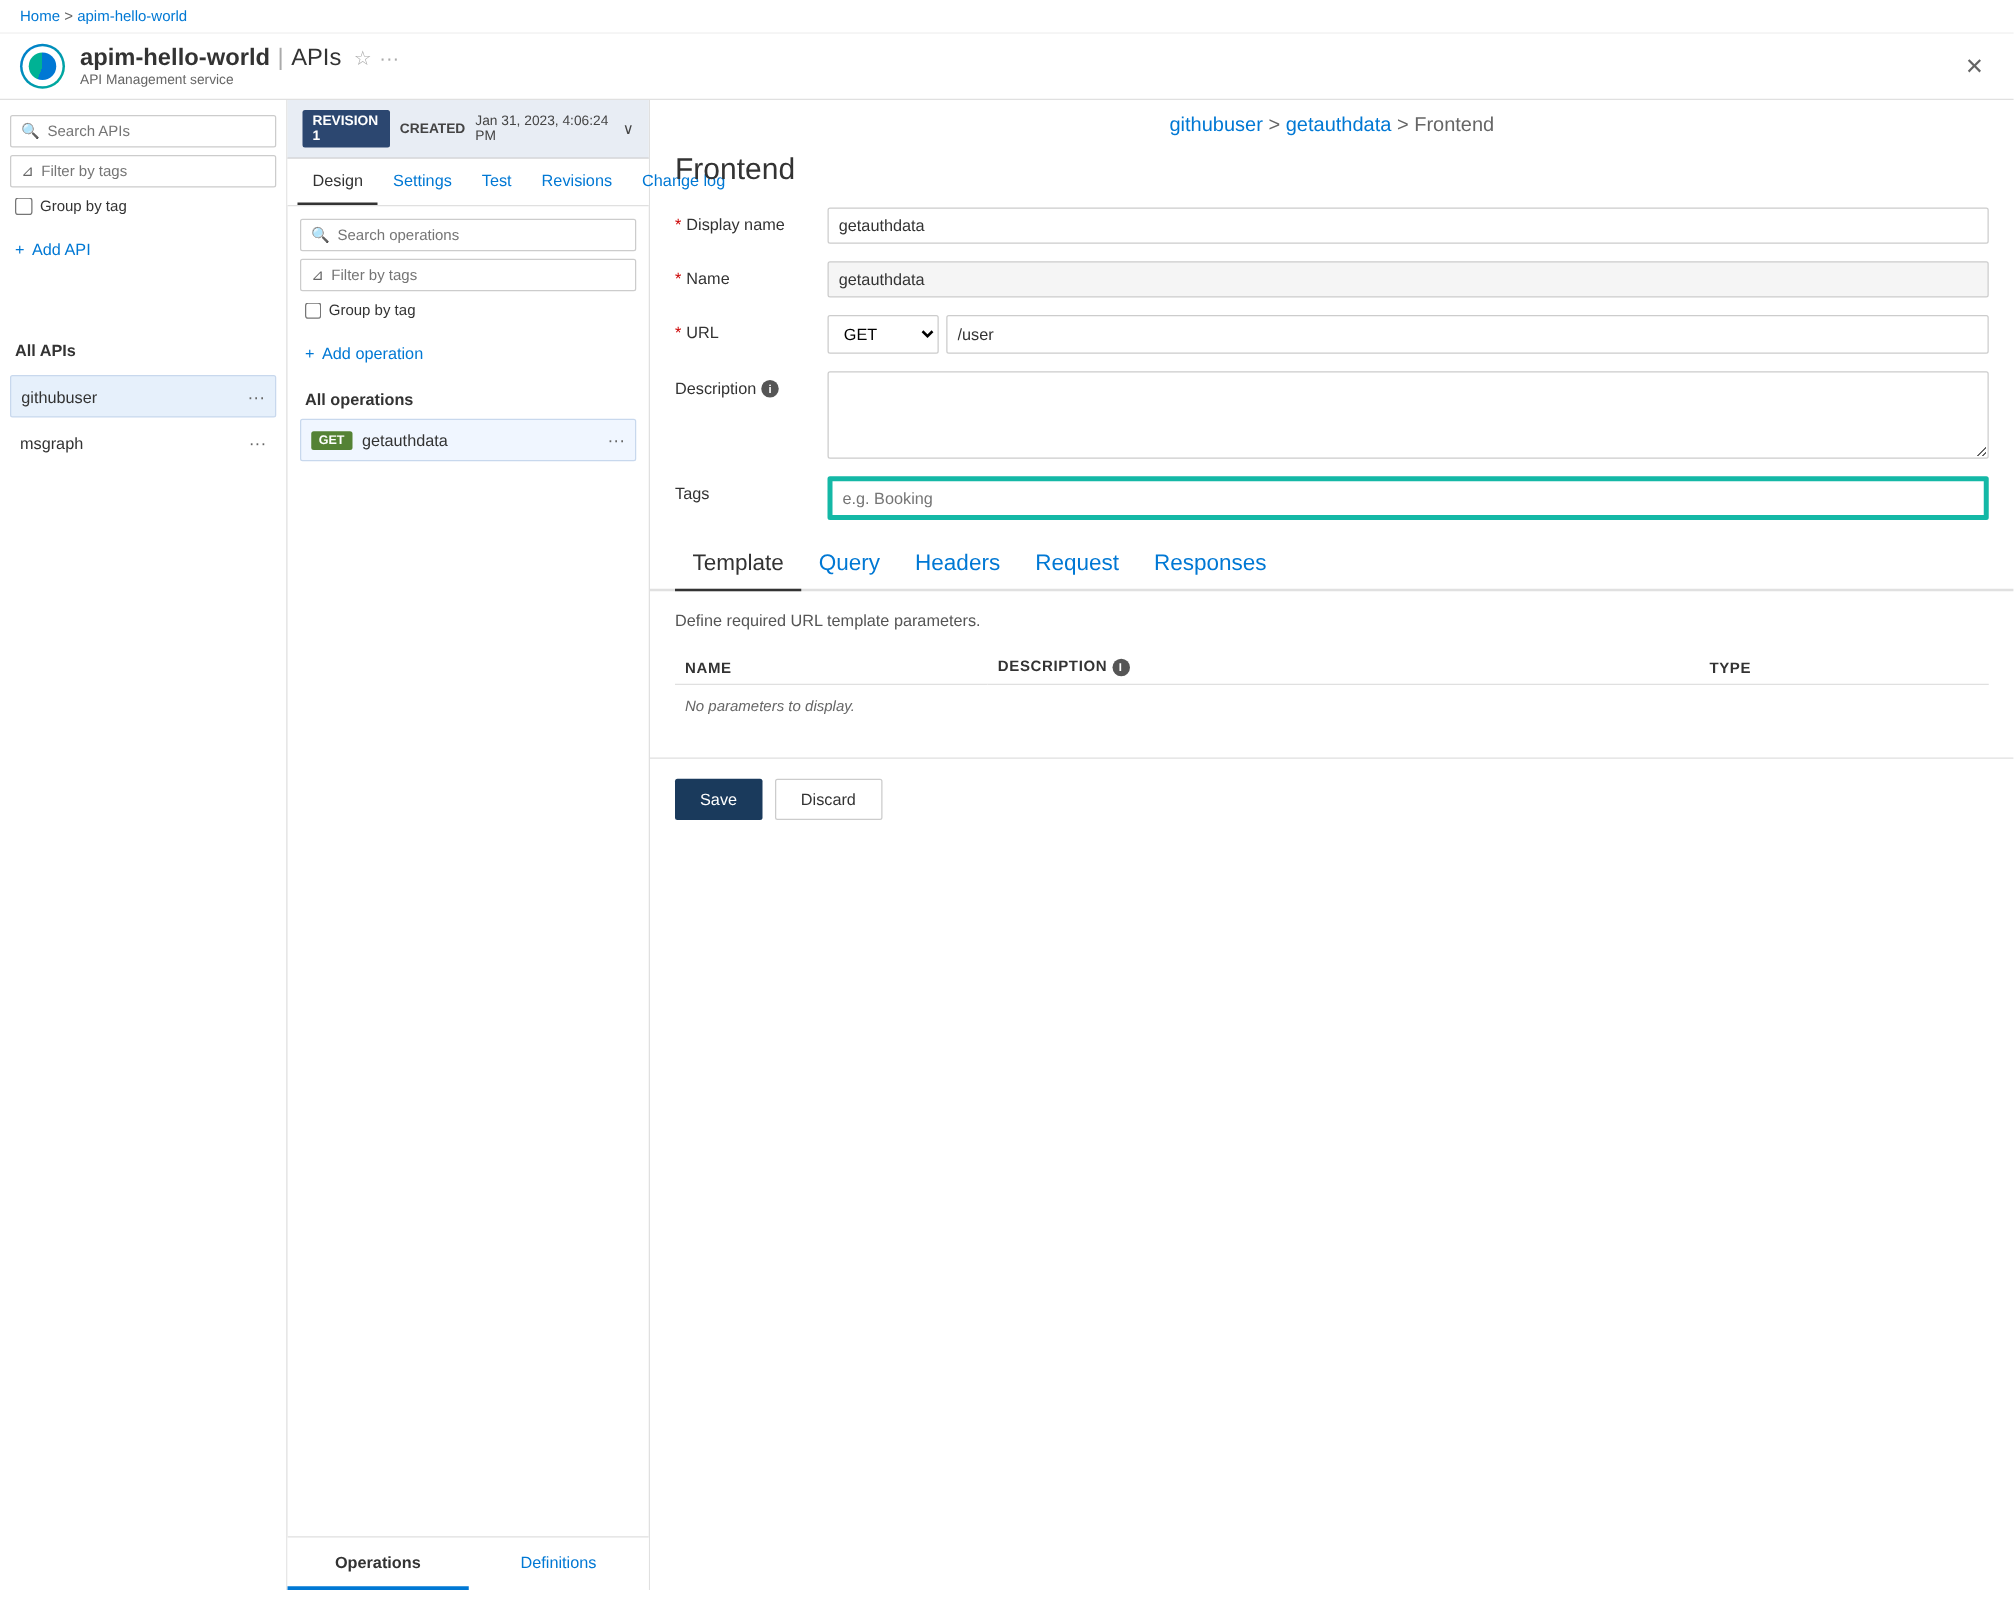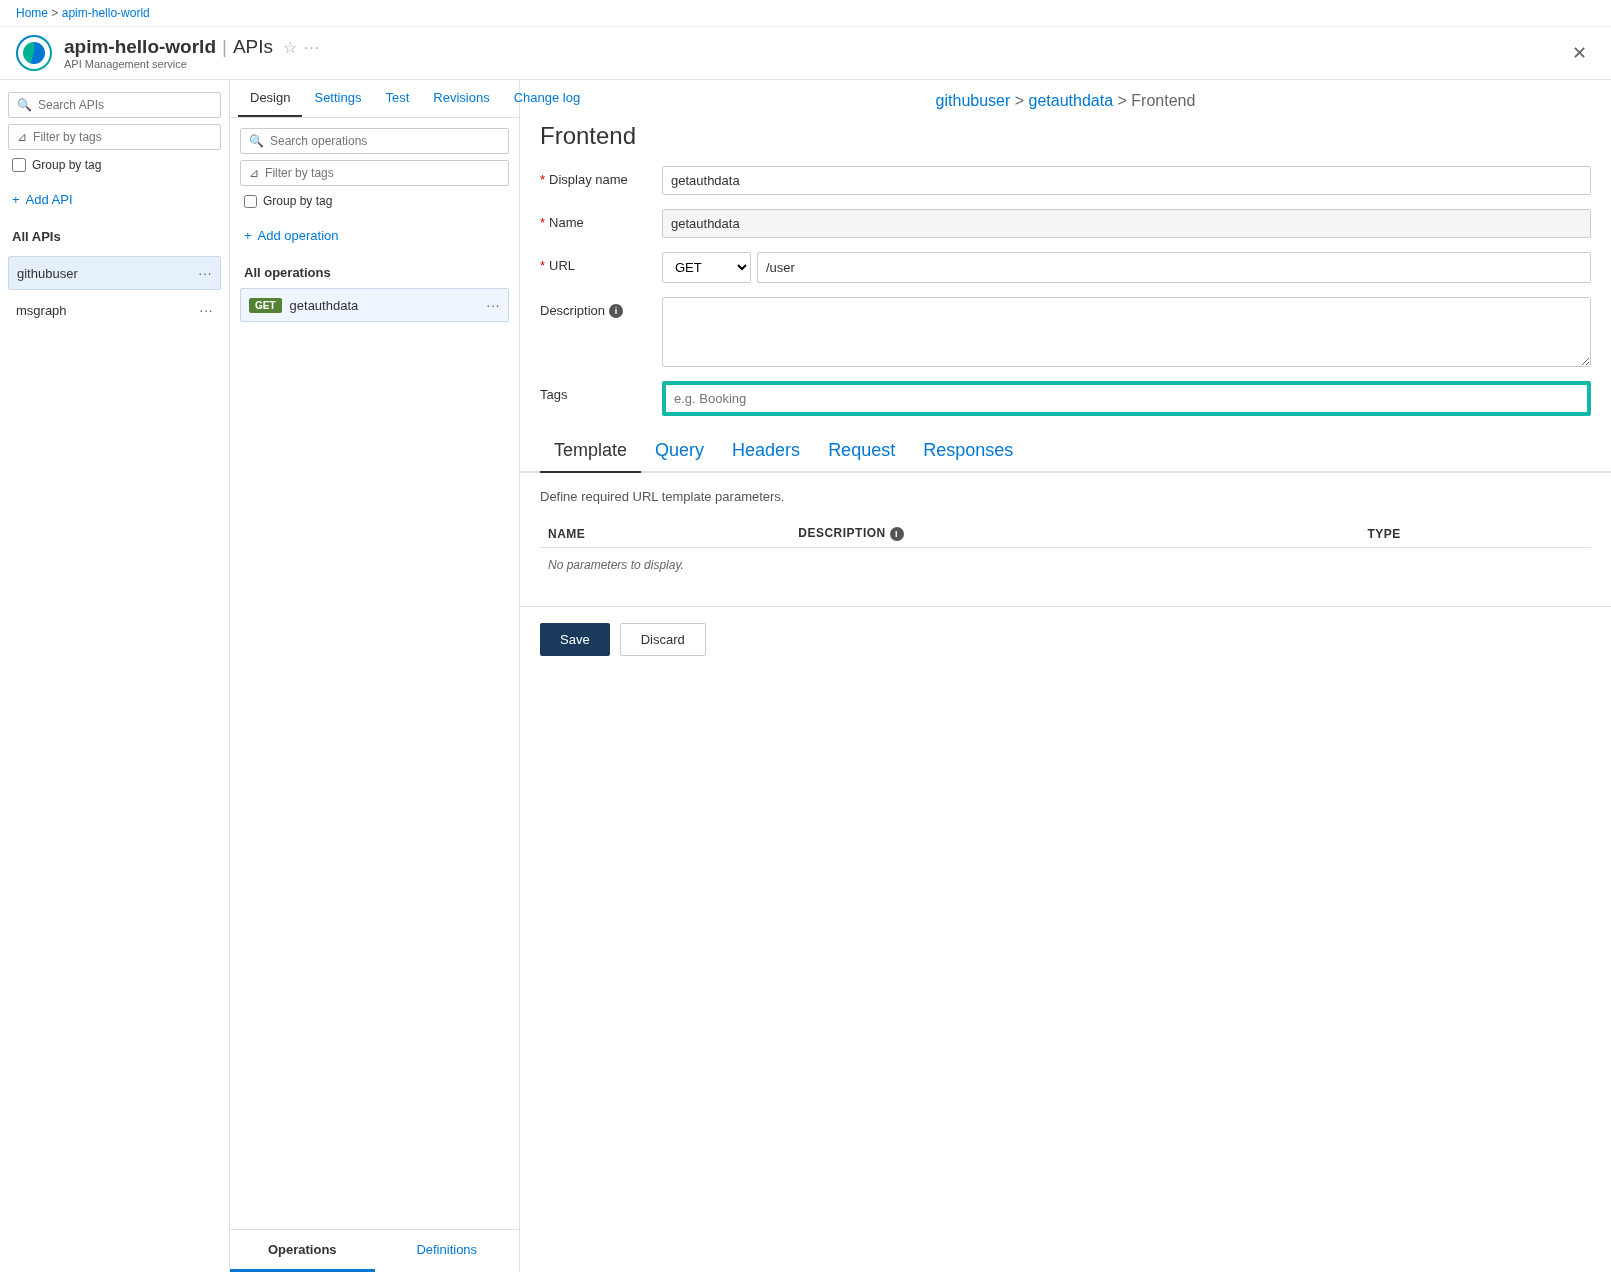--- a/index.html
+++ b/index.html
@@ -51,21 +51,21 @@
       font-size: 12px; color: #333; margin-bottom: 12px; padding: 2px 4px;
     }
     .sidebar-group-tag input[type=checkbox] { width: 14px; height: 14px; }
     .add-api-btn {
       display: flex; align-items: center; gap: 6px;
       color: #0078d4; font-size: 13px; cursor: pointer;
       padding: 6px 4px; margin-bottom: 12px;
     }
     .all-apis-label {
       font-weight: 600; font-size: 13px; color: #333;
-      padding: 4px 4px 8px; margin-bottom: 4px;
+      padding: 4px 4px 8px; margin-bottom: 4px; margin-top: 44px;
     }
     .api-item {
       display: flex; align-items: center; justify-content: space-between;
       padding: 8px 8px; border-radius: 2px; cursor: pointer; margin-bottom: 4px;
     }
     .api-item.selected {
       background: #e6f0fb; border: 1.5px solid #c8d8ed;
     }
     .api-item .api-name { font-size: 13px; color: #333; }
     .api-item .more-btn { color: #666; font-size: 14px; cursor: pointer; }
@@ -290,20 +290,26 @@
       <span class="api-name">githubuser</span>
       <span class="more-btn">···</span>
     </div>
     <div class="api-item">
       <span class="api-name">msgraph</span>
       <span class="more-btn">···</span>
     </div>
   </div>
 
   <div class="middle-pane">
+    <div class="revision-bar">
+      <span class="revision-badge">REVISION 1</span>
+      <span style="font-size:11px; color:#444; font-weight:600;">CREATED</span>
+      <span style="font-size:11px; color:#444;">Jan 31, 2023, 4:06:24 PM</span>
+      <span style="cursor:pointer; font-size:12px; color:#444;">∨</span>
+    </div>
 
     <div class="tabs-bar">
       <div class="tab active">Design</div>
       <div class="tab">Settings</div>
       <div class="tab">Test</div>
       <div class="tab">Revisions</div>
       <div class="tab">Change log</div>
     </div>
 
     <div class="ops-content">

